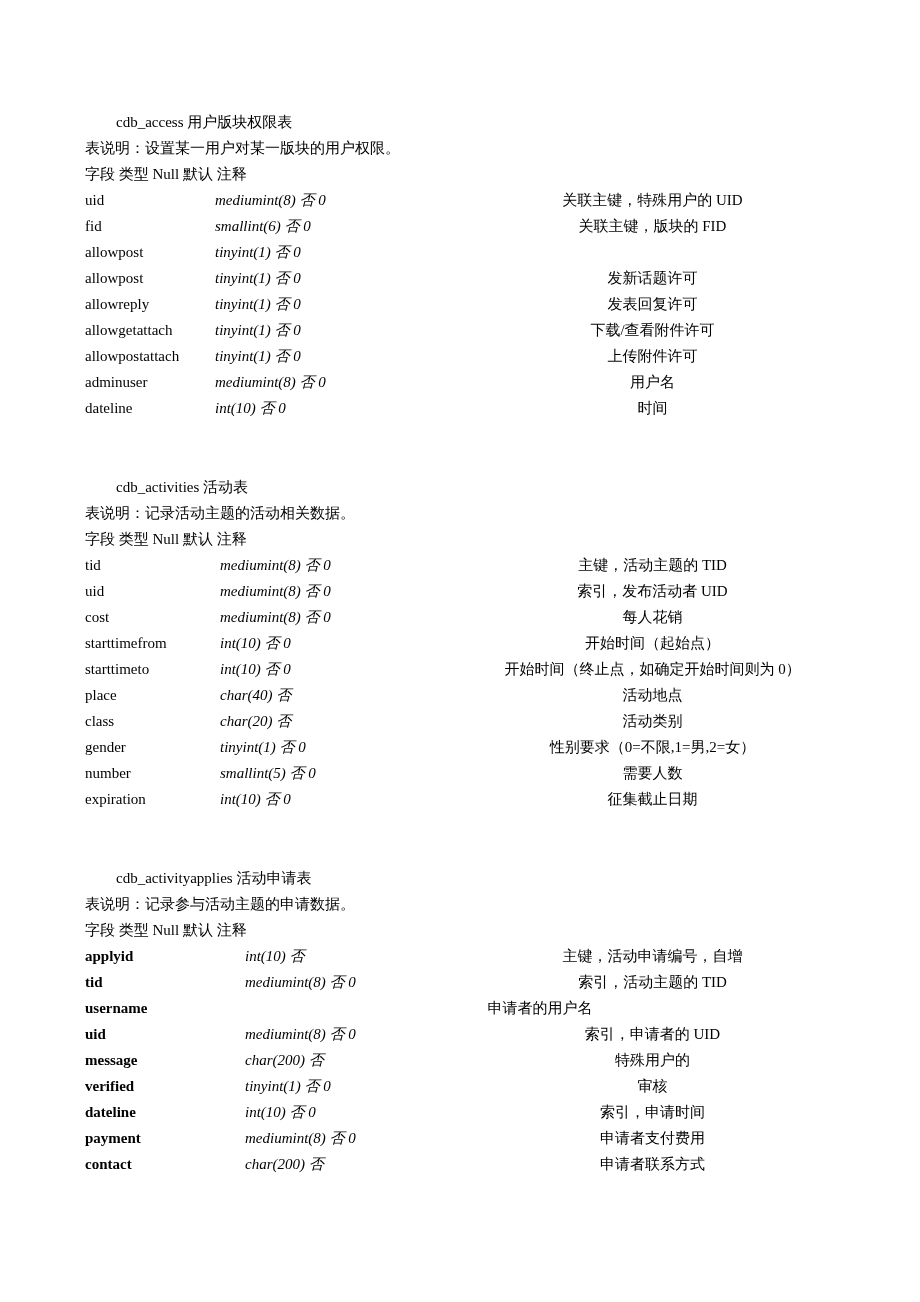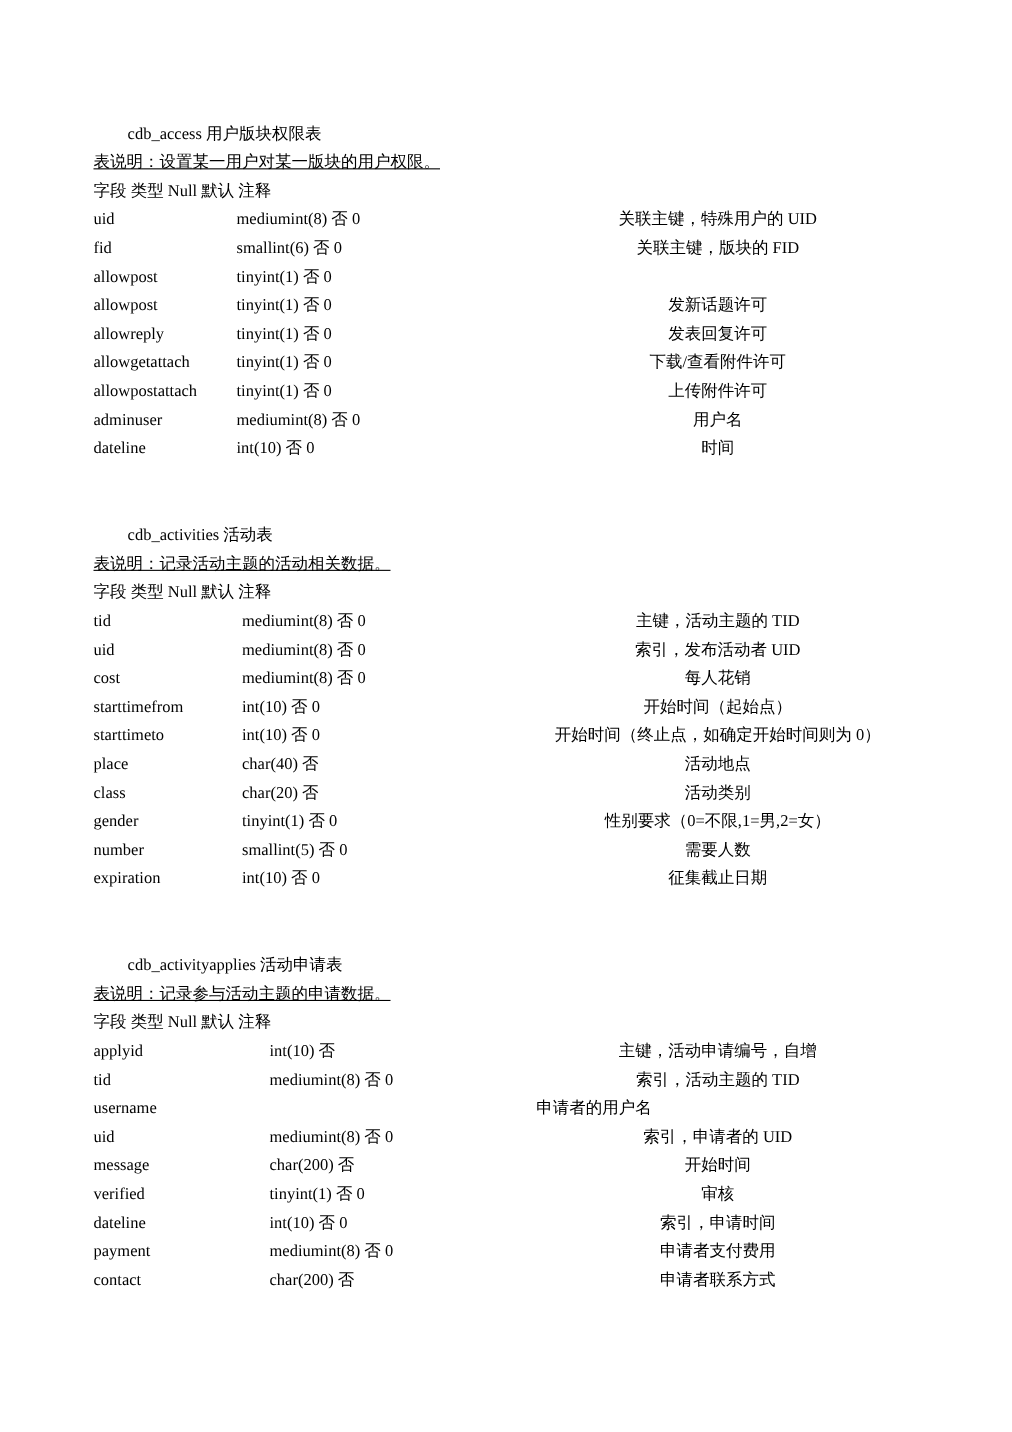--- a/index.html
+++ b/index.html
@@ -18,49 +18,50 @@
     }
     .table-section {
       margin-bottom: 55px;
     }
     .table-title {
       margin-bottom: 2px;
       margin-left: 31px;
     }
     .table-desc {
       margin-bottom: 2px;
-      text-decoration: underline;
     }
     .table-header {
       margin-bottom: 2px;
     }
     .row {
       display: flex;
       margin-bottom: 2px;
     }
     .col-field {
       width: 130px;
       flex-shrink: 0;
     }
     .col-type {
       width: 255px;
       flex-shrink: 0;
+      font-style: italic;
     }
     .col-comment {
       flex: 1;
       text-align: center;
     }
     .t2 .col-field {
       width: 135px;
     }
     .t2 .col-type {
       width: 250px;
     }
     .t3 .col-field {
       width: 160px;
+      font-weight: bold;
     }
     .t3 .col-type {
       width: 225px;
     }
   </style>
 </head>
 <body>
 
 <div id="content">
     <div class="table-section t1">
@@ -186,21 +187,21 @@
         <div class="col-comment">申请者的用户名</div>
       </div>
       <div class="row">
         <div class="col-field">uid</div>
         <div class="col-type">mediumint(8)  否   0</div>
         <div class="col-comment">索引，申请者的 UID</div>
       </div>
       <div class="row">
         <div class="col-field">message</div>
         <div class="col-type">char(200)  否</div>
-        <div class="col-comment">开始时间</div>
+        <div class="col-comment">特殊用户的</div>
       </div>
       <div class="row">
         <div class="col-field">verified</div>
         <div class="col-type">tinyint(1)  否   0</div>
         <div class="col-comment">审核</div>
       </div>
       <div class="row">
         <div class="col-field">dateline</div>
         <div class="col-type">int(10)  否   0</div>
         <div class="col-comment">索引，申请时间</div>

